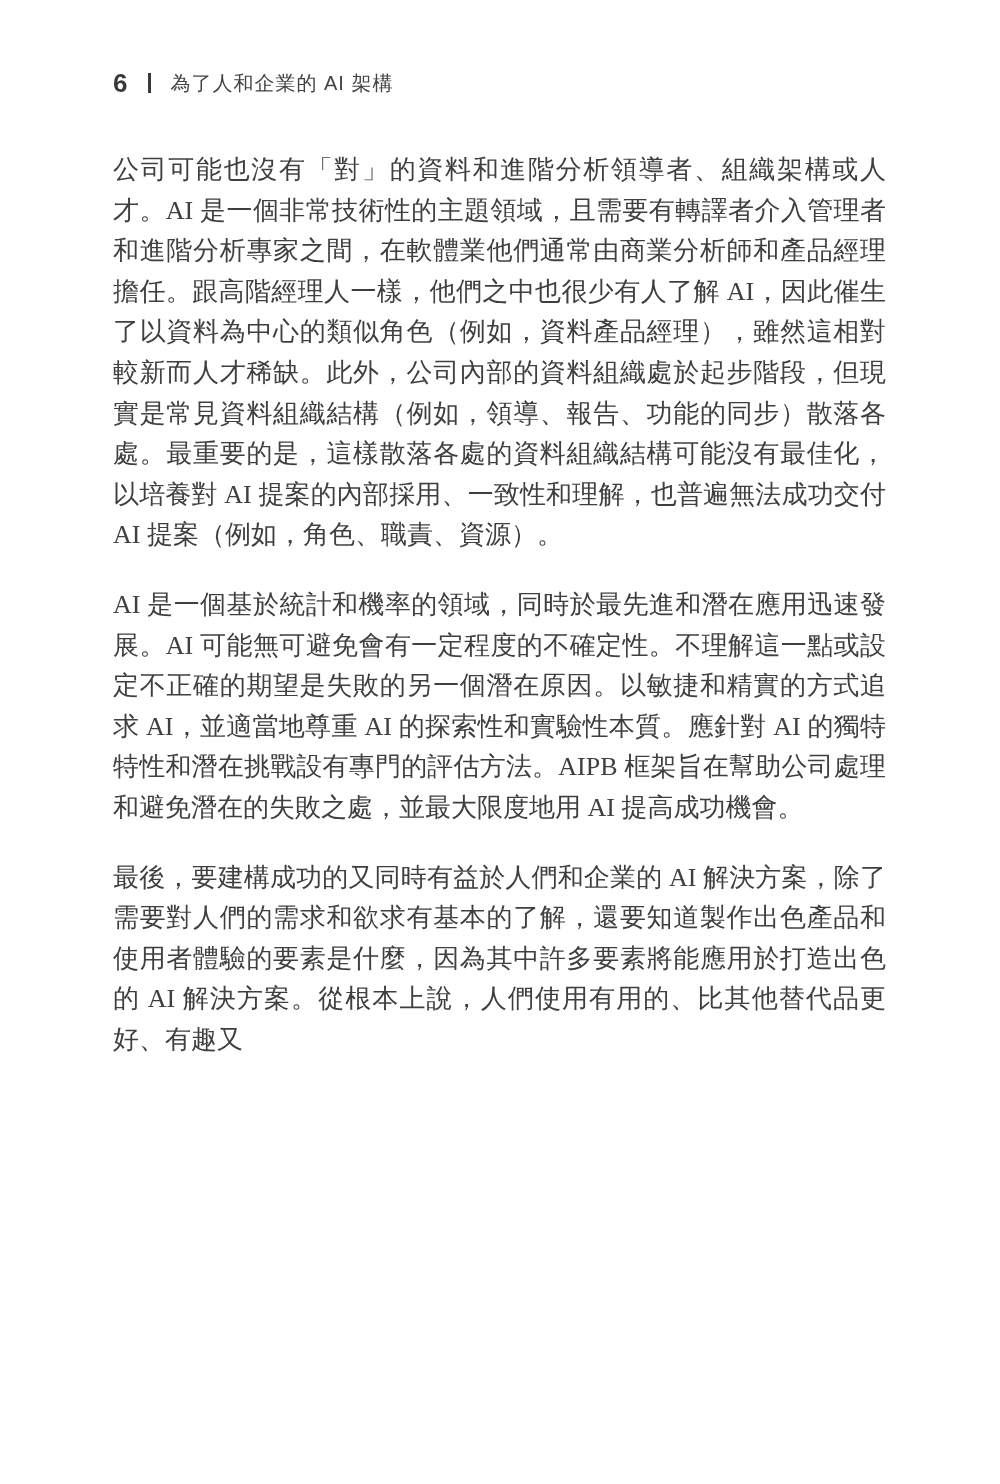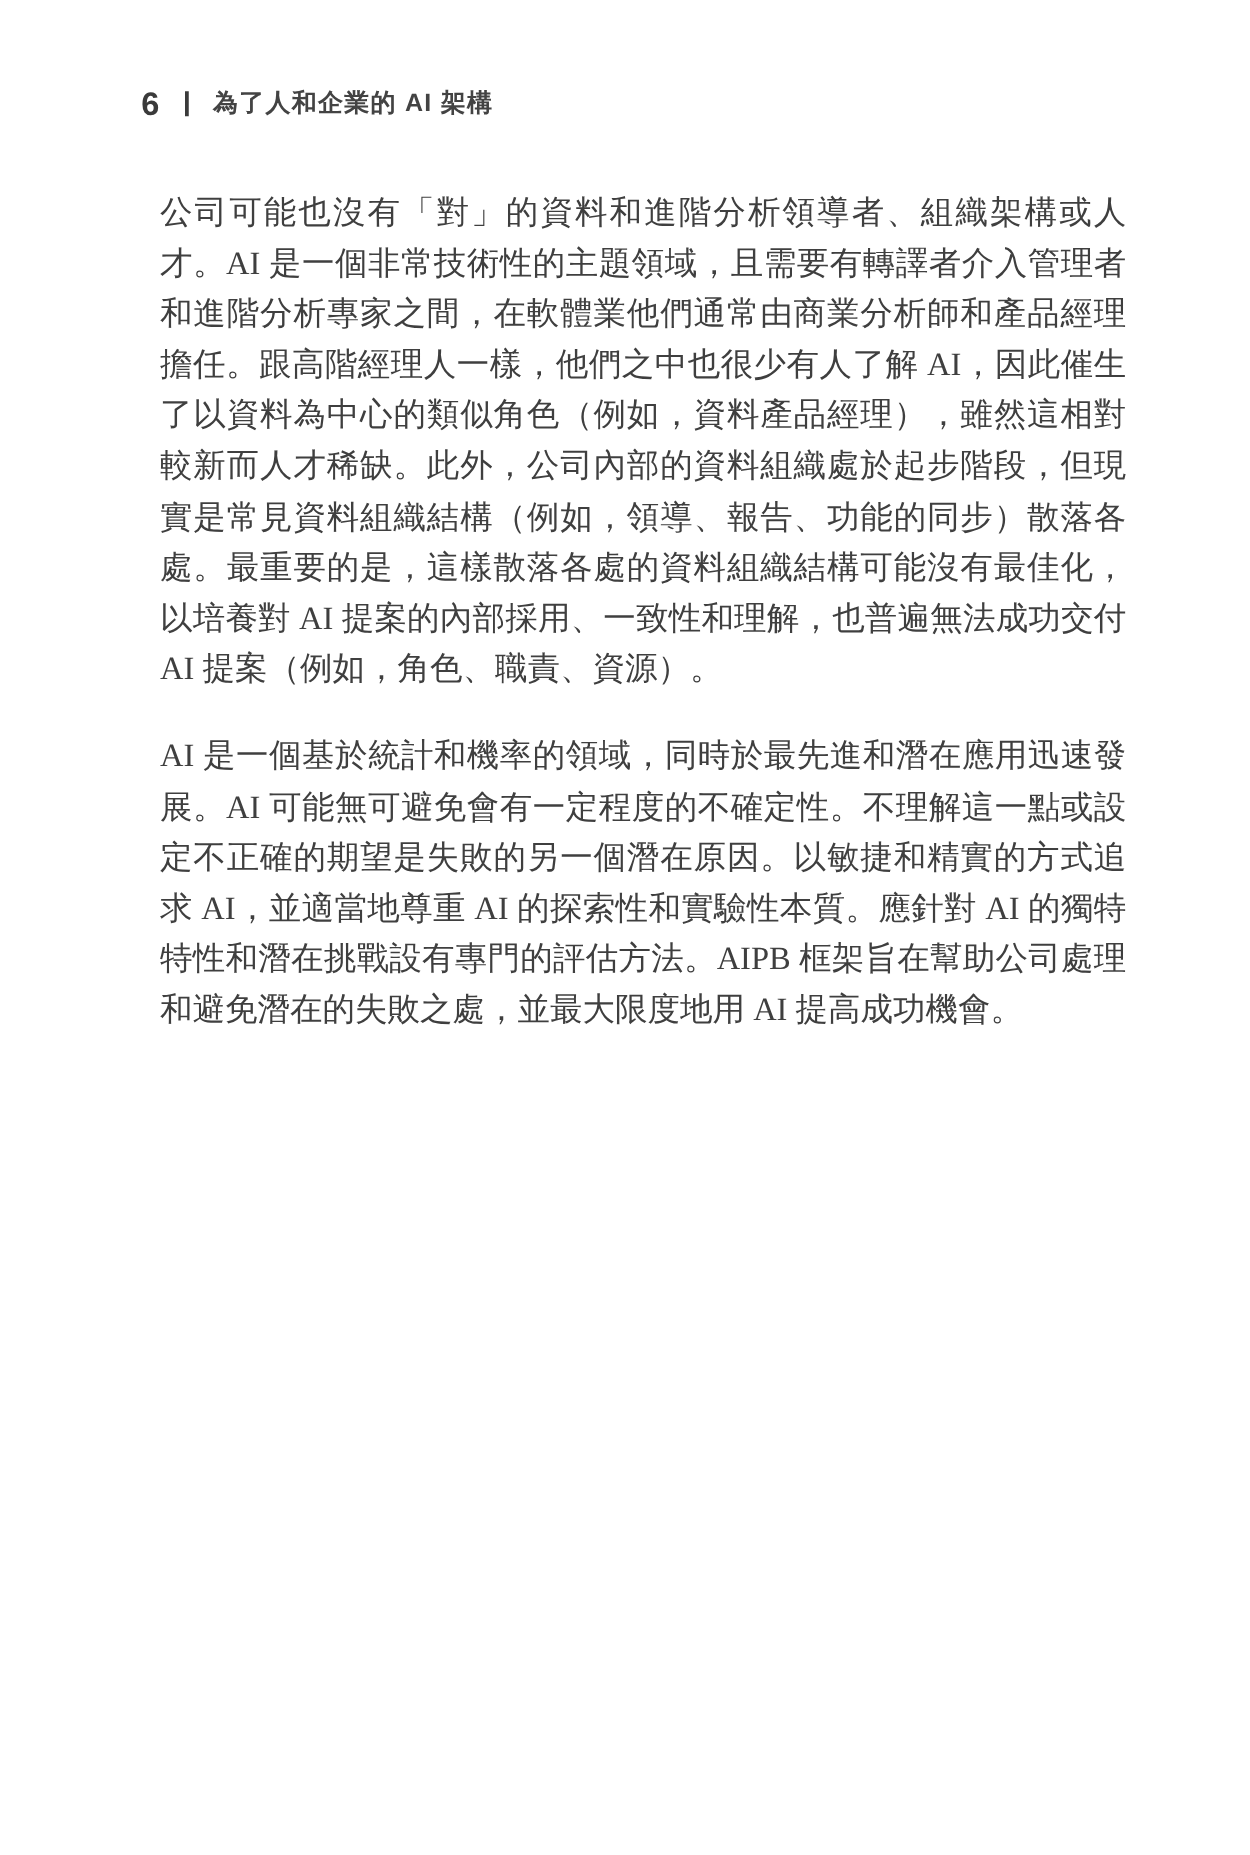--- a/index.html
+++ b/index.html
@@ -32,27 +32,26 @@
     width: 3px;
     height: 20px;
     background: #3a3a3a;
     margin: 0 19px 0 21px;
   }
   .running-title {
     font-size: 20px;
     color: #434343;
     letter-spacing: 1px;
     line-height: 1;
-    font-weight: bold;
   }
 
   
   .page-body {
     position: absolute;
-    left: 128px;
+    left: 113px;
     top: 150px;
     width: 773px;
     color: #3f3f3f;
     font-size: 26px;
     line-height: 40.6px;
     text-align: justify;
     text-justify: inter-ideograph;
   }
   .page-body p {
     margin: 0 0 29px 0;
@@ -65,13 +64,14 @@
 
 <header class="page-header">
   <span class="page-number">6</span>
   <span class="header-divider"></span>
   <span class="running-title">為了人和企業的 AI 架構</span>
 </header>
 
 <main class="page-body">
   <p>公司可能也沒有「對」的資料和進階分析領導者、組織架構或人才。AI 是一個非常技術性的主題領域，且需要有轉譯者介入管理者和進階分析專家之間，在軟體業他們通常由商業分析師和產品經理擔任。跟高階經理人一樣，他們之中也很少有人了解 AI，因此催生了以資料為中心的類似角色（例如，資料產品經理），雖然這相對較新而人才稀缺。此外，公司內部的資料組織處於起步階段，但現實是常見資料組織結構（例如，領導、報告、功能的同步）散落各處。最重要的是，這樣散落各處的資料組織結構可能沒有最佳化，以培養對 AI 提案的內部採用、一致性和理解，也普遍無法成功交付 AI 提案（例如，角色、職責、資源）。</p>
   <p>AI 是一個基於統計和機率的領域，同時於最先進和潛在應用迅速發展。AI 可能無可避免會有一定程度的不確定性。不理解這一點或設定不正確的期望是失敗的另一個潛在原因。以敏捷和精實的方式追求 AI，並適當地尊重 AI 的探索性和實驗性本質。應針對 AI 的獨特特性和潛在挑戰設有專門的評估方法。AIPB 框架旨在幫助公司處理和避免潛在的失敗之處，並最大限度地用 AI 提高成功機會。</p>
+  <p>最後，要建構成功的又同時有益於人們和企業的 AI 解決方案，除了需要對人們的需求和欲求有基本的了解，還要知道製作出色產品和使用者體驗的要素是什麼，因為其中許多要素將能應用於打造出色的 AI 解決方案。從根本上說，人們使用有用的、比其他替代品更好、有趣又</p>
 </main>
 
 </body></html>

